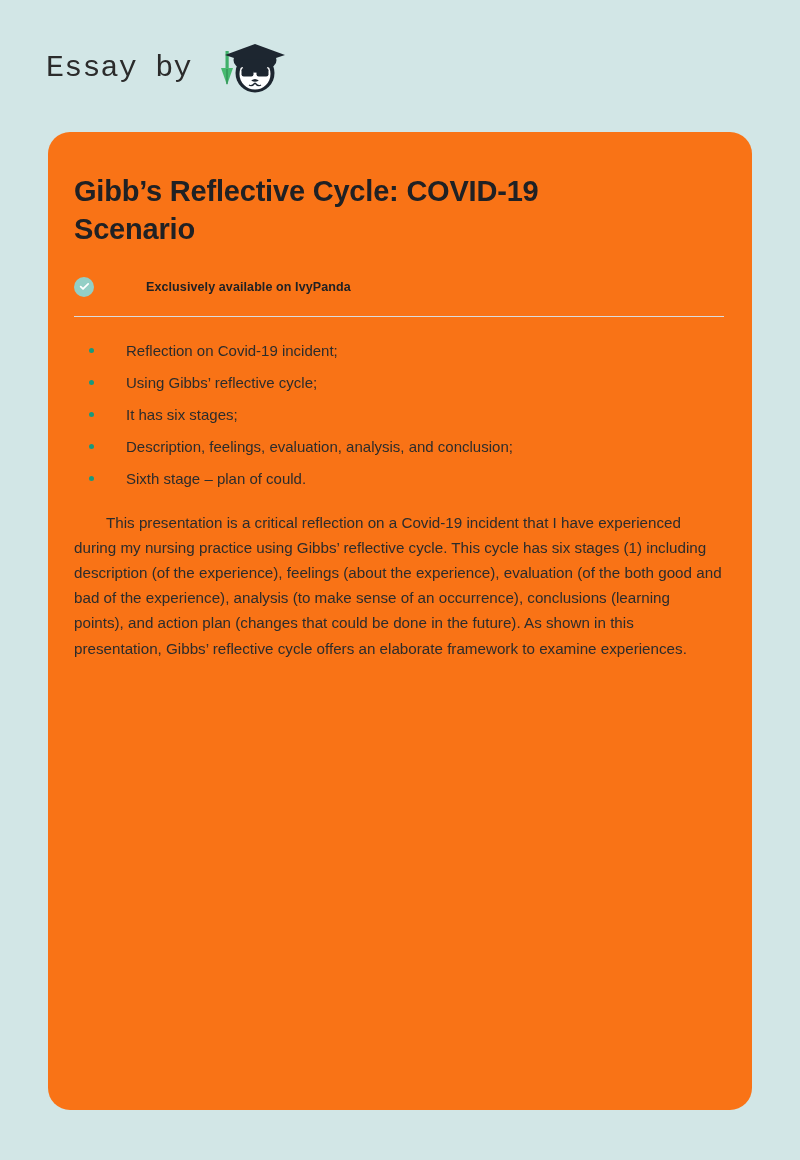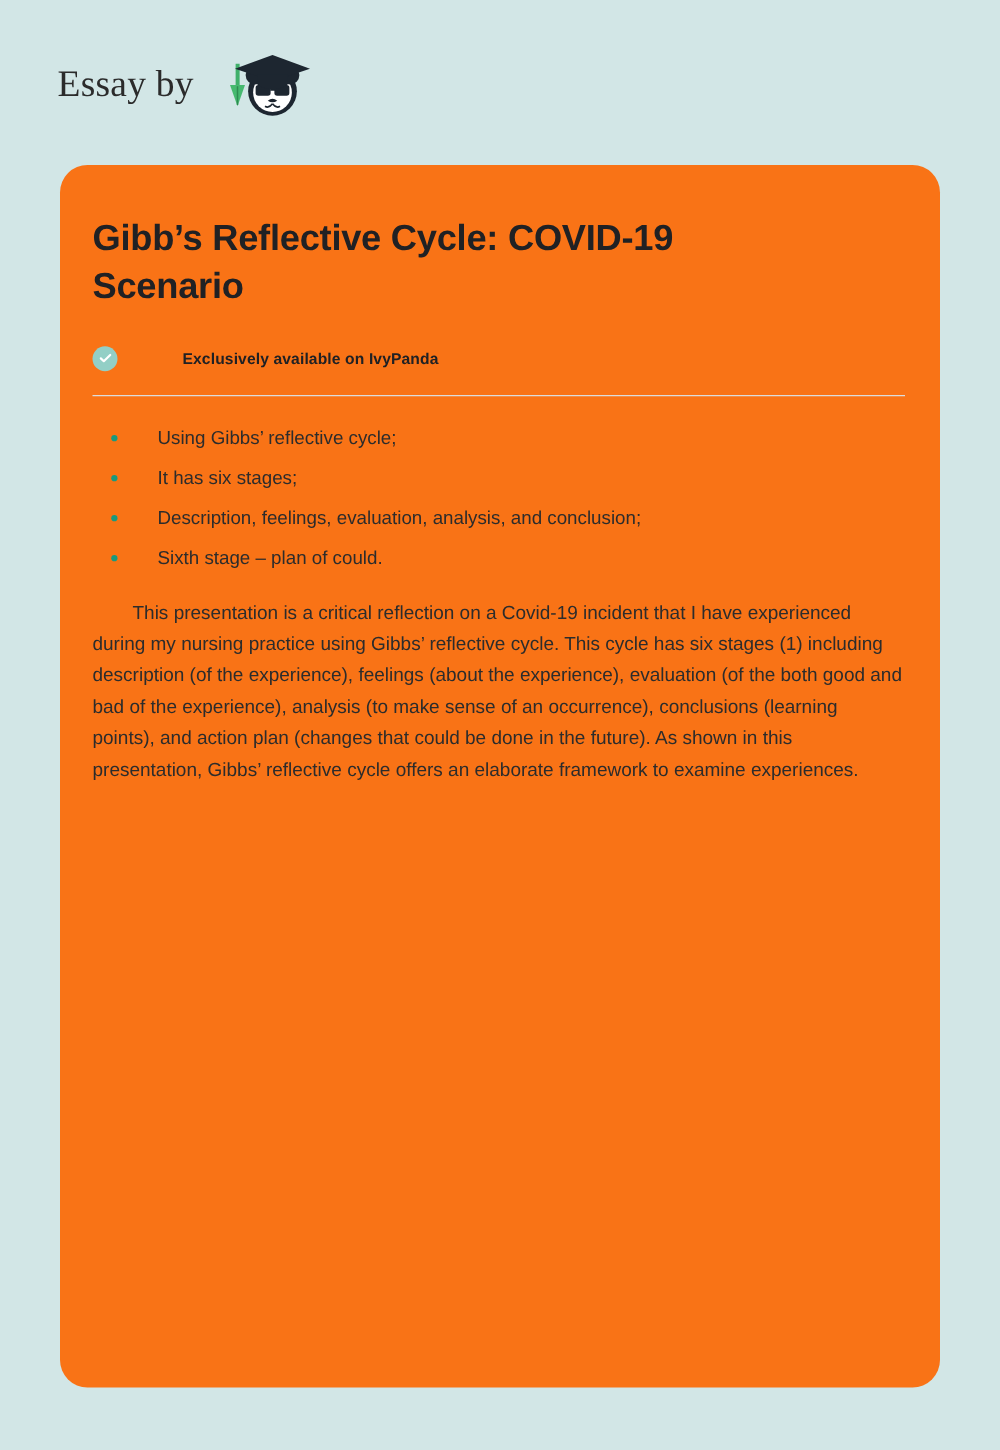--- a/index.html
+++ b/index.html
@@ -18,21 +18,21 @@
   
   .brand-bar {
     position: absolute;
     left: 46px;
     top: 38px;
     display: flex;
     align-items: center;
     height: 60px;
   }
   .brand-essay-by {
-    font-family: Liberation Serif, serif;
+    font-family: Liberation Mono, monospace;
     font-size: 30px;
     font-weight: 400;
     color: #2b2b2b;
     letter-spacing: .2px;
     line-height: 1;
   }
   .brand-logo-mark {
     width: 82px;
     height: 60px;
     margin-left: 18px;
@@ -205,20 +205,23 @@
         </svg>
       </span>
       <span class="exclusive-text">Exclusively available on IvyPanda</span>
     </div>
 
     <div class="divider"></div>
 
 
     <ul class="slide-bullets">
       <li>
+        <span>Reflection on Covid-19 incident;</span>
+      </li>
+      <li>
         <span>Using Gibbs’ reflective cycle;</span>
       </li>
       <li>
         <span>It has six stages;</span>
       </li>
       <li>
         <span>Description, feelings, evaluation, analysis, and conclusion;</span>
       </li>
       <li>
         <span>Sixth stage – plan of could.</span>

